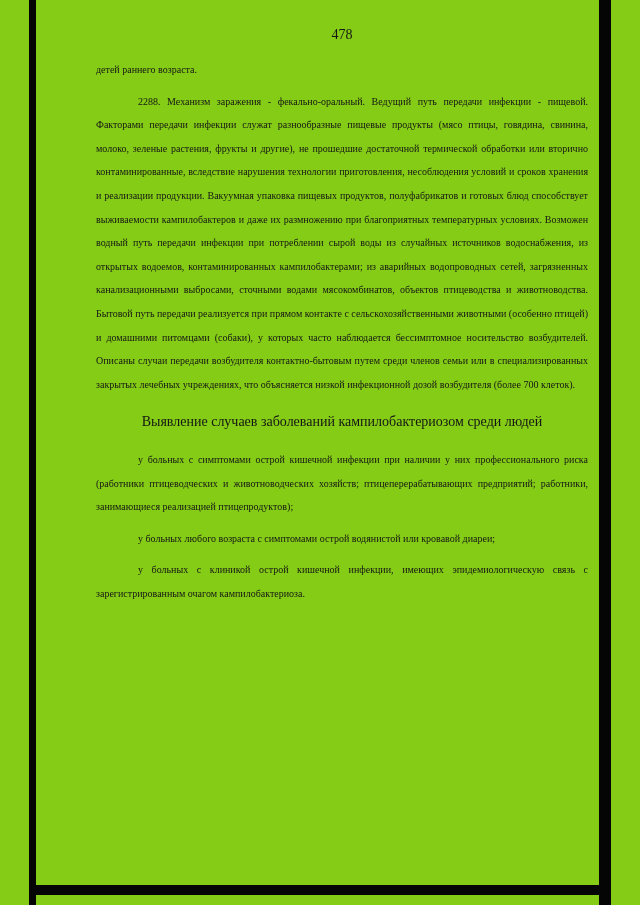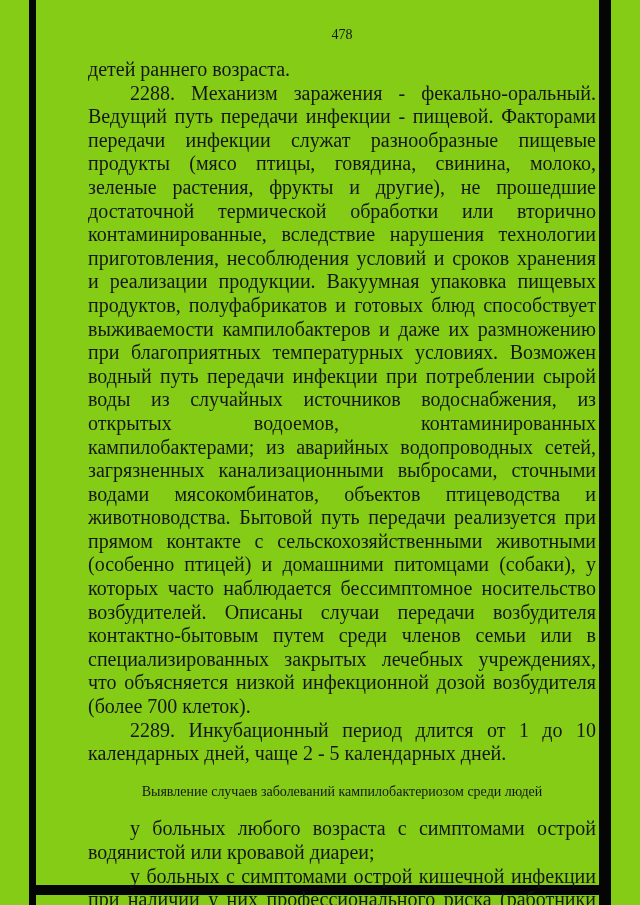--- a/index.html
+++ b/index.html
@@ -30,22 +30,22 @@
     top: 26px;
     width: 508px;
   }
   .pagenum {
     text-align: center;
     font-size: 14px;
     line-height: 18px;
     margin: 0 0 14px 0;
   }
   .content p {
-    margin: 0;
-    font-size: 20px;
+    margin: 8px;
+    font-size: 10px;
     line-height: 23.6px;
     text-align: justify;
   }
   .content p.indent {
     text-indent: 42px;
   }
   .heading {
     font-size: 14px;
     line-height: 23.6px;
     text-align: center;
@@ -58,21 +58,20 @@
 <div class="viewport">
   <div class="edge edge-left"></div>
   <div class="edge edge-right"></div>
   <div class="edge edge-bottom"></div>
 
   <div class="content">
     <div class="pagenum">478</div>
 
     <p>детей раннего возраста.</p>
     <p class="indent">2288. Механизм заражения - фекально-оральный. Ведущий путь передачи инфекции - пищевой. Факторами передачи инфекции служат разнообразные пищевые продукты (мясо птицы, говядина, свинина, молоко, зеленые растения, фрукты и другие), не прошедшие достаточной термической обработки или вторично контаминированные, вследствие нарушения технологии приготовления, несоблюдения условий и сроков хранения и реализации продукции. Вакуумная упаковка пищевых продуктов, полуфабрикатов и готовых блюд способствует выживаемости кампилобактеров и даже их размножению при благоприятных температурных условиях. Возможен водный путь передачи инфекции при потреблении сырой воды из случайных источников водоснабжения, из открытых водоемов, контаминированных кампилобактерами; из аварийных водопроводных сетей, загрязненных канализационными выбросами, сточными водами мясокомбинатов, объектов птицеводства и животноводства. Бытовой путь передачи реализуется при прямом контакте с сельскохозяйственными животными (особенно птицей) и домашними питомцами (собаки), у которых часто наблюдается бессимптомное носительство возбудителей. Описаны случаи передачи возбудителя контактно-бытовым путем среди членов семьи или в специализированных закрытых лечебных учреждениях, что объясняется низкой инфекционной дозой возбудителя (более 700 клеток).</p>
-    <p class="indent">2289. Инкубационный период длится от 1 до 10 календарных дней, чаще 2 - 5 календарных дней.</p>
 
     <div class="heading">Выявление случаев заболеваний кампилобактериозом среди людей</div>
 
+    <p class="indent">у больных с симптомами острой кишечной инфекции при наличии у них профессионального риска (работники птицеводческих и животноводческих хозяйств; птицеперерабатывающих предприятий; работники, занимающиеся реализацией птицепродуктов);</p>
     <p class="indent">у больных любого возраста с симптомами острой водянистой или кровавой диареи;</p>
-    <p class="indent">у больных с симптомами острой кишечной инфекции при наличии у них профессионального риска (работники птицеводческих и животноводческих хозяйств; птицеперерабатывающих предприятий; работники, занимающиеся реализацией птицепродуктов);</p>
     <p class="indent">у больных с клиникой острой кишечной инфекции, имеющих эпидемиологическую связь с зарегистрированным очагом кампилобактериоза.</p>
   </div>
 </div>
 
 </body></html>

